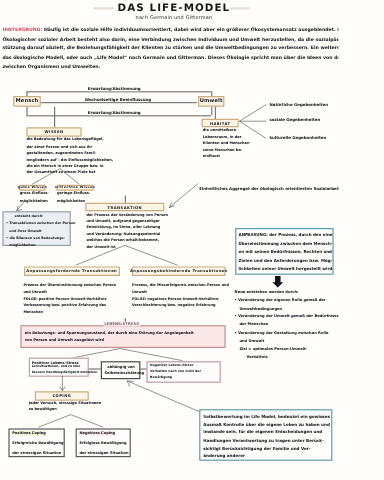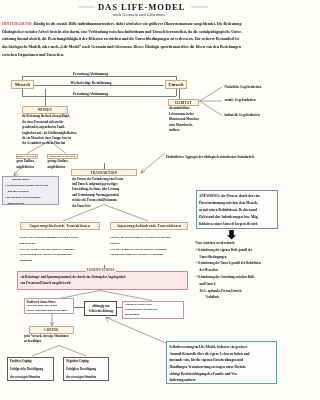--- a/index.html
+++ b/index.html
@@ -1,18 +1,18 @@
 <!DOCTYPE html>
 <html><head>
 <meta charset="utf-8">
 <style>
   html,body{margin:0;padding:0;}
   body{width:282px;height:400px;background:#fefdfa;font-family:"DejaVu Sans",sans-serif;
        overflow:hidden;position:relative;-webkit-font-smoothing:antialiased;}
-  .page{position:absolute;left:0;top:0;width:282px;height:392px;font-family:Liberation Serif, serif;}
+  .page{position:absolute;left:0;top:0;width:282px;height:392px;}
   .abs{position:absolute;}
 
   
   .title{font-size:8.6px;font-weight:700;letter-spacing:0.9px;color:#18181c;white-space:nowrap;}
   .subtitle{font-size:4.1px;color:#2b2b31;letter-spacing:.15px;white-space:nowrap;}
   .tstrip{height:2.6px;background:#e7ded7;border-radius:1.3px;}
 
   
   .p{font-size:3.85px;line-height:7.65px;color:#111116;white-space:nowrap;letter-spacing:0.005px;font-weight:600;}
   .kw{color:#d4485c;font-weight:700;}

